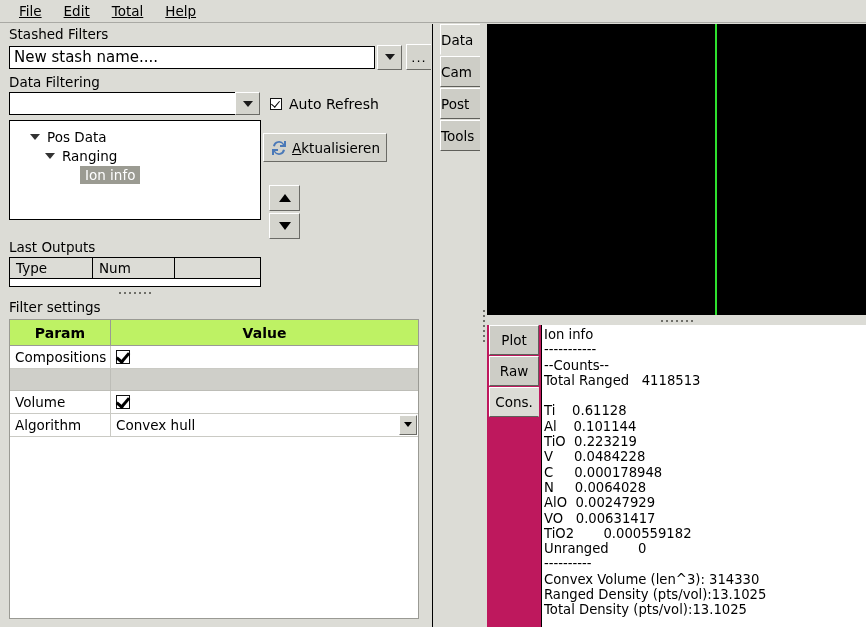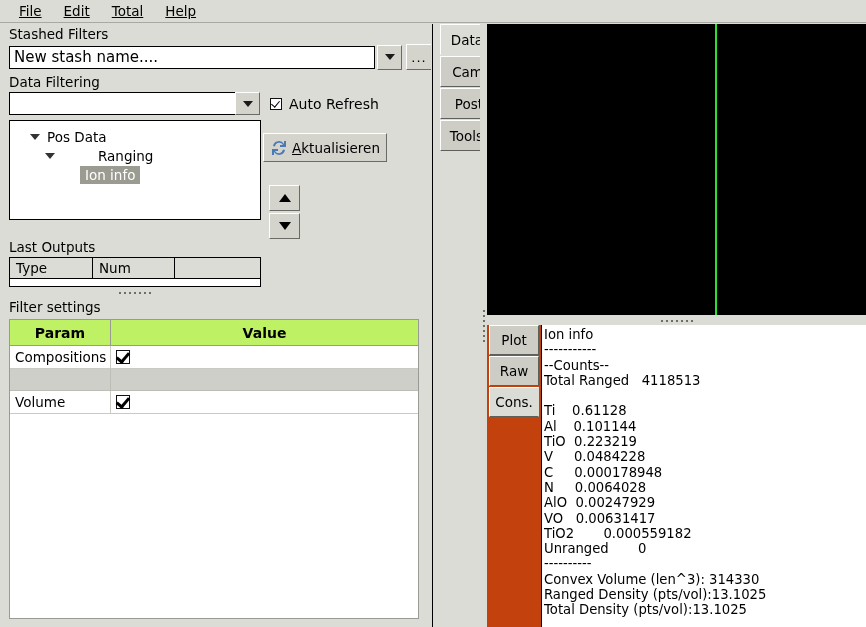--- a/index.html
+++ b/index.html
@@ -118,36 +118,36 @@
     display:flex;align-items:center;justify-content:center;box-sizing:border-box;
   }
 
   
   .vtabs{position:absolute;left:436px;top:24px;width:48px;height:603px;background:#dcdcd6;}
   .vtab{
     position:absolute;left:4px;width:44px;height:31px;
     background:#cdcdc6;
     border-top:1px solid #fff;border-left:1px solid #fff;
     border-right:1px solid #5f5f5a;border-bottom:1px solid #5f5f5a;
-    display:flex;align-items:center;justify-content:flex-end;
+    display:flex;align-items:center;justify-content:flex-start;
     font-size:13.5px;box-sizing:border-box;cursor:default;
   }
   .vtab.active{background:#dcdcd6;border-bottom-color:#dcdcd6;}
 
   
   .canvas{
     position:absolute;left:487px;top:24px;width:379px;height:291px;
     background:#000;overflow:hidden;
   }
   .greenline{position:absolute;top:0;bottom:0;width:2px;background:#2ee02e;}
 
   .hsplit{position:absolute;left:487px;top:316px;width:379px;height:9px;background:#dcdcd6;
     display:flex;align-items:center;justify-content:center;}
 
-  .outpanel{position:absolute;left:487px;top:325px;width:379px;height:302px;background:#c2410c;}
+  .outpanel{position:absolute;left:487px;top:325px;width:379px;height:302px;background:#be185d;}
   .otabs{position:absolute;left:0;top:0;width:54px;height:302px;}
   .otab{
     position:absolute;left:2px;width:50px;height:30px;
     background:#cdcdc6;
     border-top:1px solid #fff;border-left:1px solid #fff;
     border-right:1px solid #5f5f5a;border-bottom:1px solid #5f5f5a;
     display:flex;align-items:center;justify-content:center;
     font-size:13.5px;box-sizing:border-box;cursor:default;
   }
   .otab.active{background:#dcdcd6;border-right-color:#dcdcd6;}
@@ -204,21 +204,21 @@
         <span style="margin-left:7px;font-size:14px;">Auto Refresh</span>
       </div>
     </div>
 
     <div style="position:relative;height:100px;">
       <div class="treebox" style="position:absolute;left:9px;top:5px;width:252px;height:100px;">
         <div class="treerow" style="padding-left:20px;margin-top:6px;">
           <span class="twisty"></span>
           <span>Pos Data</span>
         </div>
-        <div class="treerow" style="padding-left:35px;gap:36px;">
+        <div class="treerow" style="padding-left:35px;">
           <span class="twisty"></span>
           <span>Ranging</span>
         </div>
         <div class="treerow" style="padding-left:70px;">
           <span class="tree-sel">Ion info</span>
         </div>
       </div>
 
       <div class="btn" style="position:absolute;left:263px;top:18px;width:124px;height:29px;">
         <svg width="18" height="18" viewBox="0 0 18 18" style="margin-right:4px;">
@@ -277,20 +277,29 @@
       <div class="fsc2"></div>
     </div>
 
     <div class="fsrow">
       <div class="fsc1" style="width:101px;">Volume</div>
       <div class="fsc2">
         <span class="chk"></span>
       </div>
     </div>
 
+    <div class="fsrow" style="height:23px;">
+      <div class="fsc1" style="width:101px;">Algorithm</div>
+      <div class="fsc2">
+        <span>Convex hull</span>
+        <span class="inlinecombo">
+          <span style="width:0;height:0;border-left:4px solid transparent;border-right:4px solid transparent;border-top:5px solid #000;"></span>
+        </span>
+      </div>
+    </div>
   </div>
 
   <div class="leftsplit"></div>
 
   <div class="vtabs">
     <div class="vtab active" style="top:0px;">
       <span>Data</span>
     </div>
     <div class="vtab" style="top:32px;">
       <span>Cam</span>

